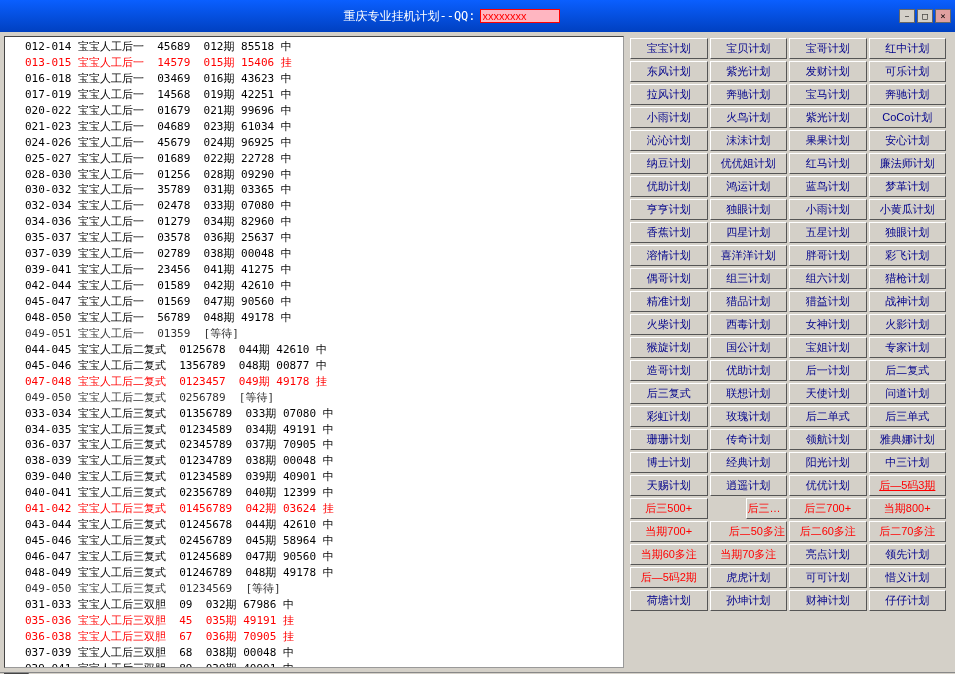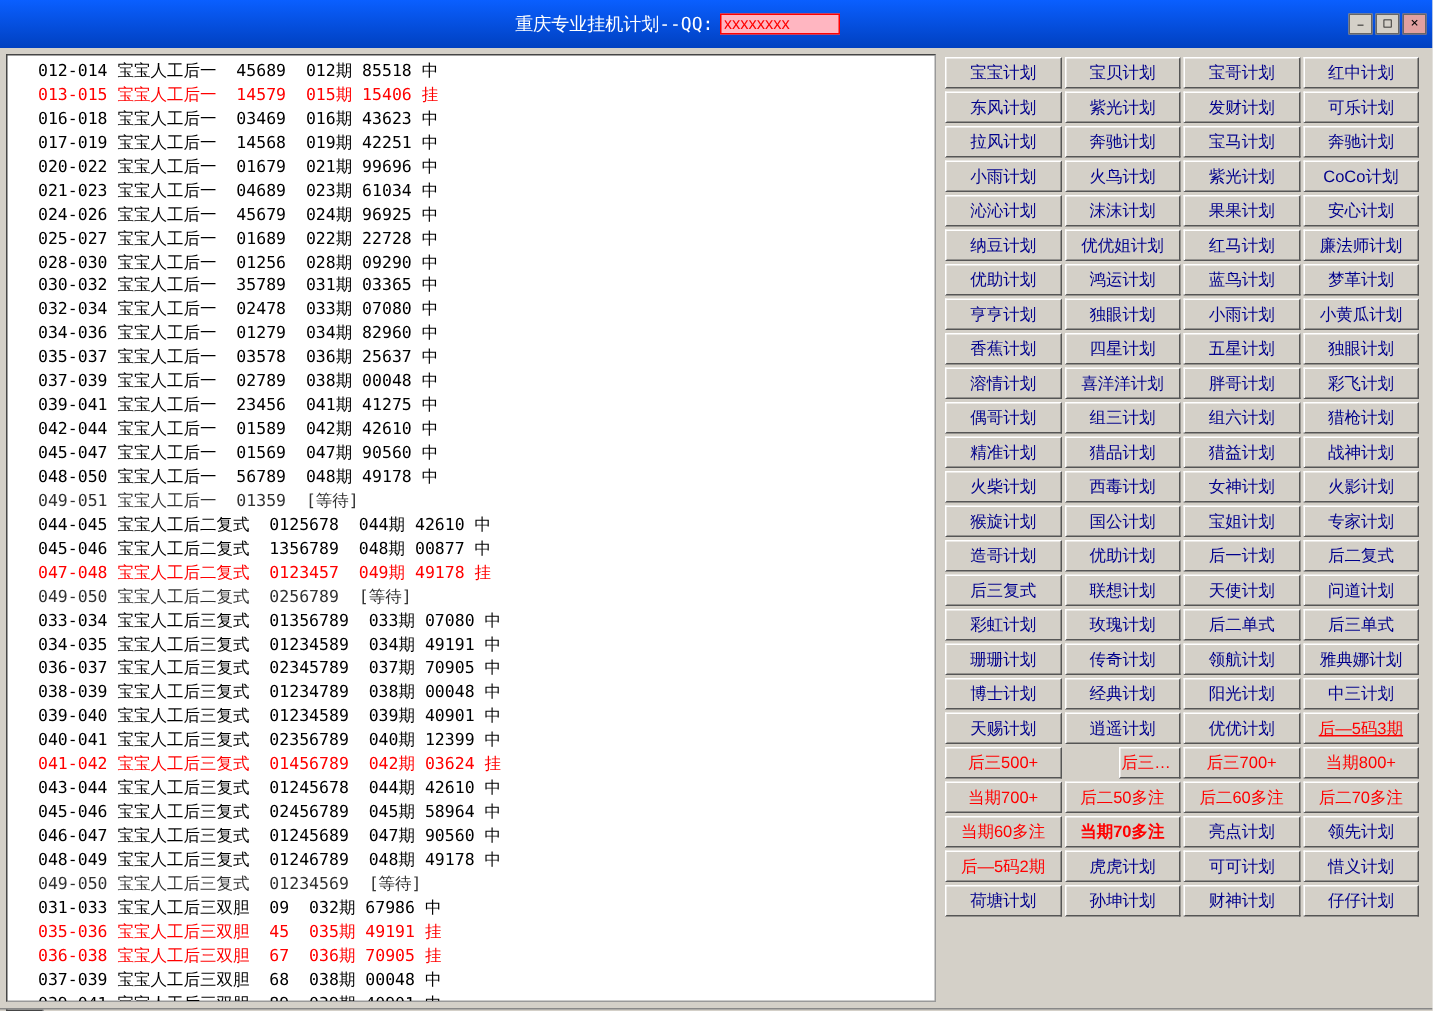--- a/index.html
+++ b/index.html
@@ -260,25 +260,25 @@
           <button class="plan-btn">中三计划</button>
           <button class="plan-btn">天赐计划</button>
           <button class="plan-btn">逍遥计划</button>
           <button class="plan-btn">优优计划</button>
           <button class="plan-btn" style="color: red; text-decoration: underline;">后—5码3期</button>
           <button class="plan-btn" style="color: red;">后三500+</button>
           <button class="plan-btn" style="color: red; margin-left: 36px;">后三600+</button>
           <button class="plan-btn" style="color: red;">后三700+</button>
           <button class="plan-btn" style="color: red;">当期800+</button>
           <button class="plan-btn" style="color: red;">当期700+</button>
-          <button class="plan-btn" style="color: red;">后二50多注</button>
+          <button class="plan-btn" style="color: red; text-align: right;">后二50多注</button>
           <button class="plan-btn" style="color: red;">后二60多注</button>
           <button class="plan-btn" style="color: red;">后二70多注</button>
           <button class="plan-btn" style="color: red;">当期60多注</button>
-          <button class="plan-btn" style="color: red; font-weight: bold;">当期70多注</button>
+          <button class="plan-btn" style="color: red;">当期70多注</button>
           <button class="plan-btn">亮点计划</button>
           <button class="plan-btn">领先计划</button>
           <button class="plan-btn" style="color: red;">后—5码2期</button>
           <button class="plan-btn">虎虎计划</button>
           <button class="plan-btn">可可计划</button>
           <button class="plan-btn">惜义计划</button>
           <button class="plan-btn">荷塘计划</button>
           <button class="plan-btn">孙坤计划</button>
           <button class="plan-btn">财神计划</button>
           <button class="plan-btn">仔仔计划</button>

